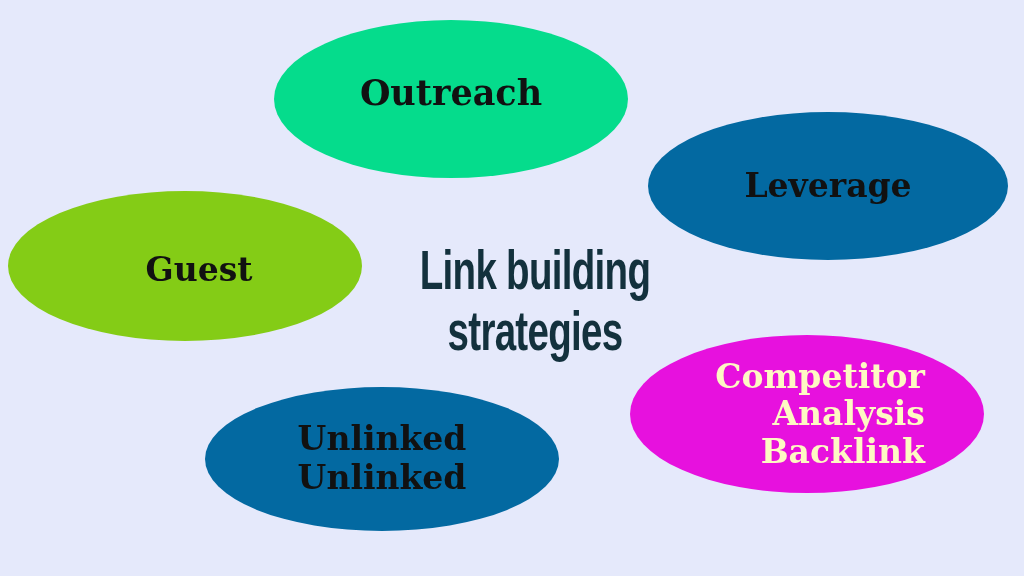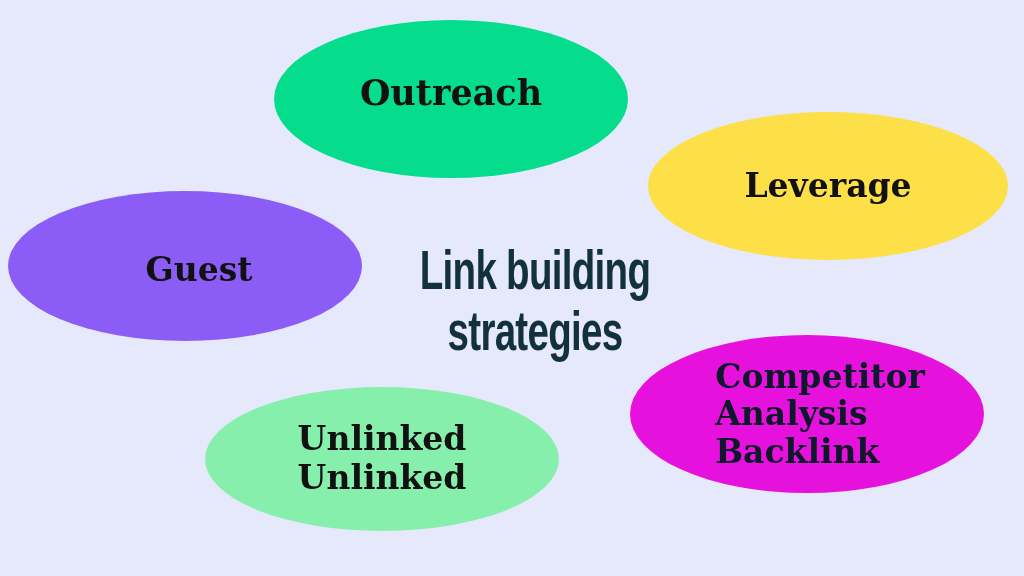--- a/index.html
+++ b/index.html
@@ -21,21 +21,21 @@
     border-radius: 50%;
     display: flex;
     align-items: center;
     justify-content: center;
   }
   .ellipse .label {
     font-family: "DejaVu Serif", serif;
     font-weight: 700;
     font-size: 33px;
     line-height: 1.18;
-    text-align: left;
+    text-align: right;
     color: #111111;
   }
   
   .e-outreach   { left: 274px; top:  20px; width: 354px; height: 158px; }
   .e-outreach .label { font-size: 35px; transform: translateY(-6px); }
   .e-leverage   { left: 648px; top: 112px; width: 360px; height: 148px; }
   .e-guest      { left:   8px; top: 191px; width: 354px; height: 150px; }
   .e-guest .label { transform: translateX(14px) translateY(4px); }
   .e-unlinked   { left: 205px; top: 387px; width: 354px; height: 144px; }
   .e-competitor { left: 630px; top: 335px; width: 354px; height: 158px; }
@@ -61,41 +61,41 @@
 <body>
 
 <div class="canvas" data-bind-bg="canvas.background" style="background-color: rgb(229, 233, 251);">
 
   <div class="ellipse e-outreach" data-bind-bg="ellipses.0.fill" style="background-color: rgb(5, 220, 140);">
     <div class="label" data-bind-color="ellipses.0.text_color" style="color: rgb(17, 17, 17);">
       <div data-bind="ellipses.0.lines.0">Outreach</div>
     </div>
   </div>
 
-  <div class="ellipse e-leverage" data-bind-bg="ellipses.1.fill" style="background-color: #fde047;">
+  <div class="ellipse e-leverage" data-bind-bg="ellipses.1.fill" style="background-color: #0369a1;">
     <div class="label" data-bind-color="ellipses.1.text_color" style="color: rgb(17, 17, 17);">
       <div data-bind="ellipses.1.lines.0">Leverage</div>
     </div>
   </div>
 
-  <div class="ellipse e-guest" data-bind-bg="ellipses.2.fill" style="background-color: #8b5cf6;">
+  <div class="ellipse e-guest" data-bind-bg="ellipses.2.fill" style="background-color: #84cc16;">
     <div class="label" data-bind-color="ellipses.2.text_color" style="color: rgb(17, 17, 17);">
       <div data-bind="ellipses.2.lines.0">Guest</div>
     </div>
   </div>
 
-  <div class="ellipse e-unlinked" data-bind-bg="ellipses.3.fill" style="background-color: #86efac;">
+  <div class="ellipse e-unlinked" data-bind-bg="ellipses.3.fill" style="background-color: #0369a1;">
     <div class="label" data-bind-color="ellipses.3.text_color" style="color: rgb(17, 17, 17);">
       <div data-bind="ellipses.3.lines.0">Unlinked</div>
       <div data-bind="ellipses.3.lines.1">Unlinked</div>
     </div>
   </div>
 
   <div class="ellipse e-competitor" data-bind-bg="ellipses.4.fill" style="background-color: rgb(231, 17, 222);">
-    <div class="label" data-bind-color="ellipses.4.text_color" style="color: #0f172a;">
+    <div class="label" data-bind-color="ellipses.4.text_color" style="color: #fef9c3;">
       <div data-bind="ellipses.4.lines.0">Competitor</div>
       <div data-bind="ellipses.4.lines.2">Analysis</div>
       <div data-bind="ellipses.4.lines.1">Backlink</div>
     </div>
   </div>
 
   <div class="title" data-bind-color="title.color" style="color: rgb(19, 49, 61);">
     <div data-bind="title.lines.0">Link building</div>
     <div data-bind="title.lines.1">strategies</div>
   </div>

